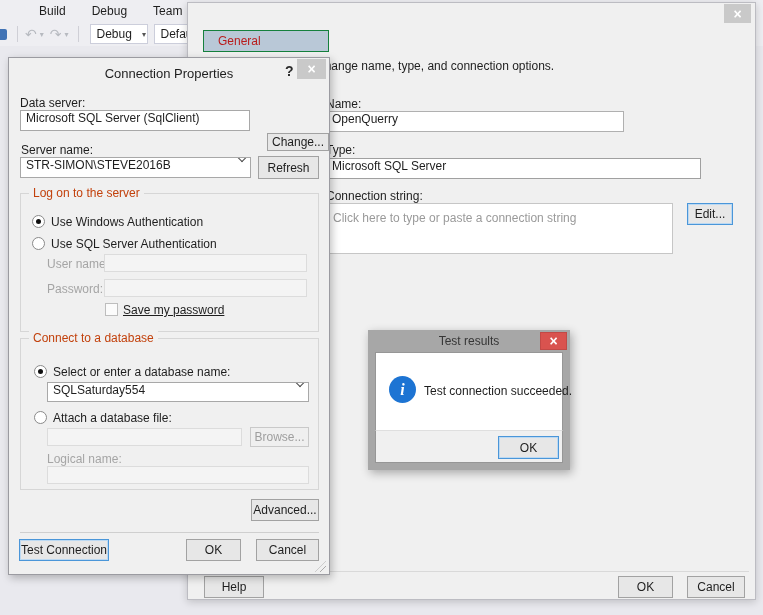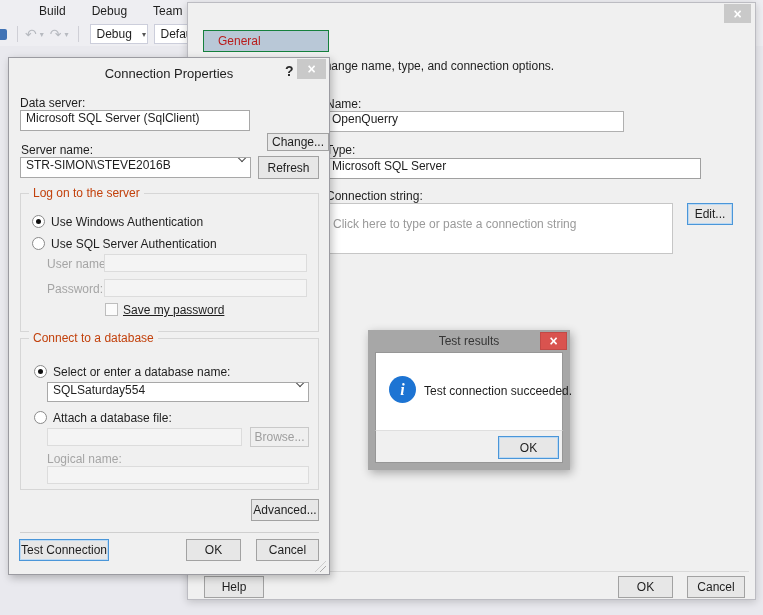--- a/index.html
+++ b/index.html
@@ -49,21 +49,21 @@
 
   
   #shared-dlg { position:absolute; left:187px; top:2px; width:569px; height:598px; background:#f0f0f0;
                 border:1px solid #bcbcc2; box-shadow:0 2px 8px rgba(0,0,0,.18); z-index:1; }
   #shared-dlg .title { position:absolute; top:6px; left:0; width:100%; text-align:center; font-size:13px; color:#1e1e1e; }
   #shared-nav-general { position:absolute; left:15px; top:27px; width:126px; height:22px; background:#b9c8d7;
                         border:1px solid #15803d; color:#b91c1c; font-size:12px; display:flex;
                         align-items:center; padding-left:14px; }
   #shared-desc { position:absolute; left:128px; top:56px; font-size:12px; color:#1e1e1e; white-space:nowrap; }
   #shared-conn-box { position:absolute; left:138px; top:200px; width:347px; height:51px; background:#fff;
-                     border:1px solid #c6c6c6; font-size:12px; color:#9a9a9a; padding:13px 6px; }
+                     border:1px solid #c6c6c6; font-size:12px; color:#9a9a9a; padding:7px 6px; }
 
   
   #conn-dlg { position:absolute; left:8px; top:57px; width:322px; height:518px; background:#f0f0f0;
               border:1px solid #9b9ba1; box-shadow:2px 3px 8px rgba(0,0,0,.25); z-index:2; }
   #conn-dlg .title { position:absolute; top:8px; left:0; width:100%; text-align:center; font-size:13px; color:#1e1e1e; }
   #conn-help { position:absolute; left:276px; top:5px; font-size:14px; font-weight:bold; color:#2b2b2b; }
 
   
   #test-dlg { position:absolute; left:368px; top:330px; width:202px; height:140px; background:#a7a7a7;
               box-shadow:2px 3px 9px rgba(0,0,0,.3); z-index:3; padding:0 7px 7px 7px; }

